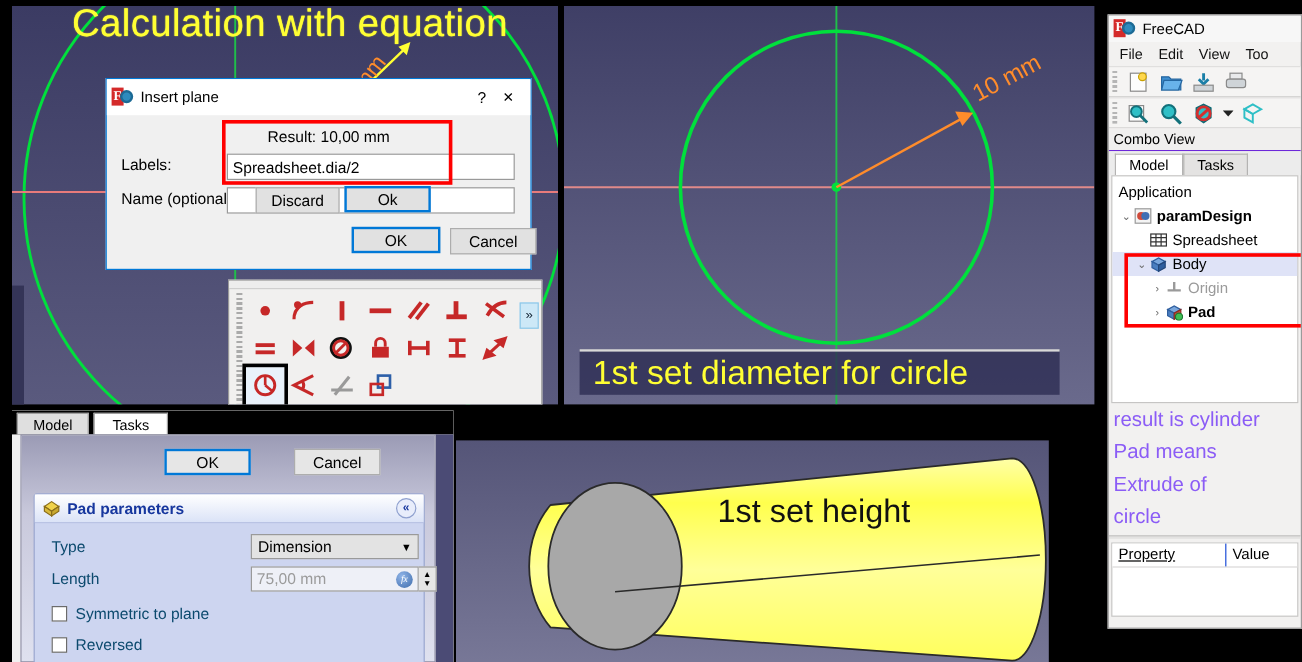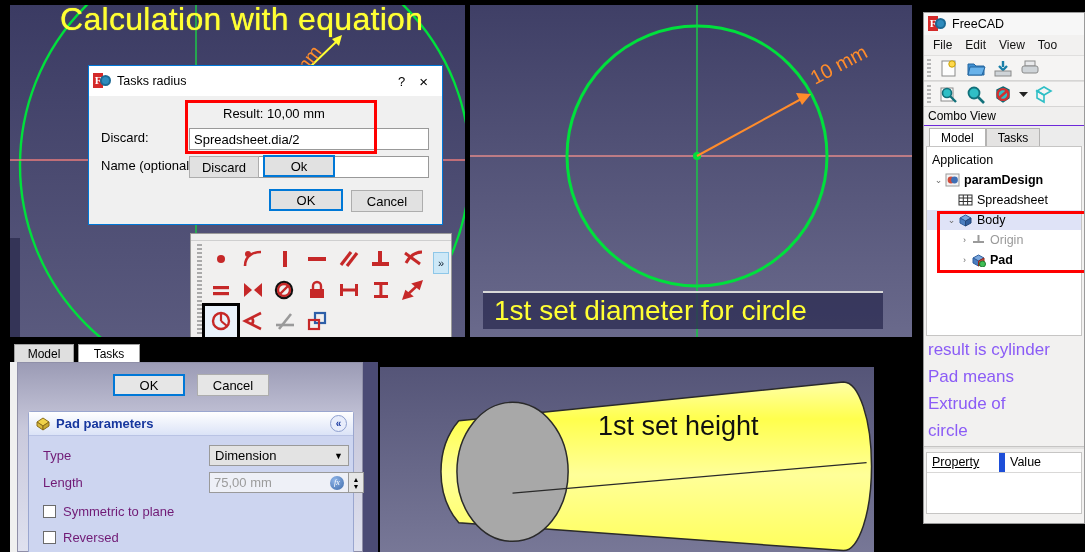--- a/index.html
+++ b/index.html
@@ -34,21 +34,21 @@
   #dlgRadius .tbar .ttl { font-size:12.5px; }
   #dlgRadius .tbar .sp { flex:1; }
   #dlgRadius .tbar .q { font-size:13px; padding:0 10px; }
   #dlgRadius .tbar .x { font-size:15px; padding:0 10px 0 4px; }
   .dlgbody { position:relative; height:130px; }
   .row { position:absolute; display:flex; align-items:center; }
   .lbl { font-size:13px; }
   .tfield { background:#fff; border:1px solid #999; height:22px; font-size:13px;
             padding:1px 4px; display:flex; align-items:center; }
   .btn { background:#e1e1e1; border:1px solid #adadad; height:22px; min-width:58px;
-         font-size:13px; display:flex; align-items:center; justify-content:center; }
+         font-size:13px; display:flex; align-items:center; justify-content:center;margin-left:24px; }
   .btn.def { border:2px solid #0078d7; }
   .redbox { position:absolute; border:3px solid #f00; pointer-events:none; z-index:30; }
   .resulttxt { position:absolute; font-size:13px; }
 
   
   #ctool { position:absolute; left:180px; top:228px; width:262px; height:108px;
            background:#f1f0ef; border:1px solid #9a9a9a; z-index:15; }
   #ctool .tophandle{ position:absolute; left:0; top:0; right:0; height:7px; background:#ededed;
                      border-bottom:1px solid #cfcfcf; }
   #ctool .grip { position:absolute; left:6px; top:10px; width:5px; height:92px;
@@ -85,21 +85,21 @@
   .okrow .btn { height:22px; width:72px; background:#e6e6e6; }
   .grpbox { position:absolute; left:10px; top:48px; right:8px; height:145px;
             background:#cdd5f0; border:1px solid #9aa6cf; border-radius:3px; }
   .grphdr { height:24px; background:linear-gradient(180deg,#ffffff 0%,#dbe3f7 100%);
             display:flex; align-items:center; padding:0 6px; border-bottom:1px solid #b9c3e4;
             color:#17379e; font-size:13px; font-weight:bold; }
   .padicon { width:16px;height:14px; margin-right:5px; flex:none; }
   .collapser{ margin-left:auto; width:17px;height:17px;border-radius:50%;
               border:1px solid #8fa0cf; background:#e8edfb; color:#17379e;
               font-size:10px; display:flex;align-items:center;justify-content:center;}
-  .prow { position:absolute; display:flex; align-items:center; font-size:13px; color:#701a75; }
+  .prow { position:absolute; display:flex; align-items:center; font-size:13px; color:#0c4a6e; }
   .selbx { width:140px; height:21px; background:#e3e3e3; border:1px solid #9a9a9a;
            display:flex;align-items:center;padding:0 5px;font-size:13px; }
   .selbx .car{ margin-left:auto; font-size:9px; }
   .numbx { width:140px; height:21px; background:#eef0f7; border:1px solid #9a9a9a;
            display:flex;align-items:center;padding:0 4px;font-size:13px;color:#9b9b9b; }
   .fxic { width:14px;height:14px;border-radius:50%;background:radial-gradient(circle at 35% 30%,#8fb4e8,#3f6cab);
           margin-left:auto; font-size:8px;color:#fff;display:flex;align-items:center;justify-content:center;
           font-family:"Liberation Serif",serif; font-style:italic; }
   .spin { width:15px;height:21px;background:#e6e6e6;border:1px solid #9a9a9a;border-left:none;
           display:flex;flex-direction:column;align-items:center;justify-content:center;line-height:7px;font-size:7px;}
@@ -134,21 +134,21 @@
   .titem { display:flex; align-items:center; height:20px; white-space:nowrap; }
   .twist { width:13px; text-align:center; color:#6b6b6b; font-size:9px; flex:none; }
   .tico  { width:15px;height:14px;margin-right:4px;flex:none; }
   .hl    { background:#dfe3f7; }
   .annot { color:#8b5cf6; font-size:17px; line-height:27px; padding-left:4px; }
   #panelE .propsplit{ height:3px; background:#e3e2e1; border-top:1px solid #c6c5c4; margin-top:2px;}
   #panelE .proptbl{ margin:3px 2px 0 2px; border:1px solid #c6c5c4; background:#fff; height:62px; }
   #panelE .propthead{ height:20px; display:flex; font-size:12.5px; border-bottom:1px solid #d9d8d7;
                       background:#fff; }
   #panelE .propthead div{ padding:2px 5px; }
-  #panelE .propthead .c1{ width:78px; border-right:6px solid #1d4ed8;text-decoration:underline; }
+  #panelE .propthead .c1{ width:95px; border-right:1px solid #1d4ed8;text-decoration:underline; }
 </style>
 </head>
 <body>
 
 <div class="panel" id="panelA">
 
   <svg class="svgfull" viewBox="0 0 455 332">
 
     <circle cx="235" cy="160" r="225" fill="none" stroke="#00e03c" stroke-width="2.4"></circle>
 
@@ -164,32 +164,32 @@
 
   <div class="title">Calculation with equation</div>
   <div class="leftstub"></div>
 
   <div id="dlgRadius">
     <div class="tbar">
       <span class="fcicon">
         <span class="f">F</span>
           <span class="g"></span>
       </span>
-      <span class="ttl">Tasks radius</span>
+      <span class="ttl">Insert plane</span>
       <span class="sp"></span>
       <span class="q">?</span>
       <span class="x">×</span>
     </div>
 
     <div class="dlgbody">
 
       <div class="resulttxt" style="left:100px; top:10px;margin-left:34px;">Result: 10,00 mm</div>
 
       <div class="row" style="left:12px; top:34px;">
-        <span class="lbl">Discard:</span>
+        <span class="lbl">Labels:</span>
       </div>
       <div class="tfield" style="position:absolute; left:100px; top:32px; width:240px;">Spreadsheet.dia/2</div>
 
       <div class="row" style="left:12px; top:62px;">
         <span class="lbl">Name (optional)</span>
       </div>
       <div class="tfield" style="position:absolute; left:100px; top:60px; width:240px;"></div>
       <div class="btn" style="position:absolute; left:100px; top:60px; width:70px;">Discard</div>
       <div class="btn def" style="position:absolute; left:174px; top:59px; width:72px;">Ok</div>
 

